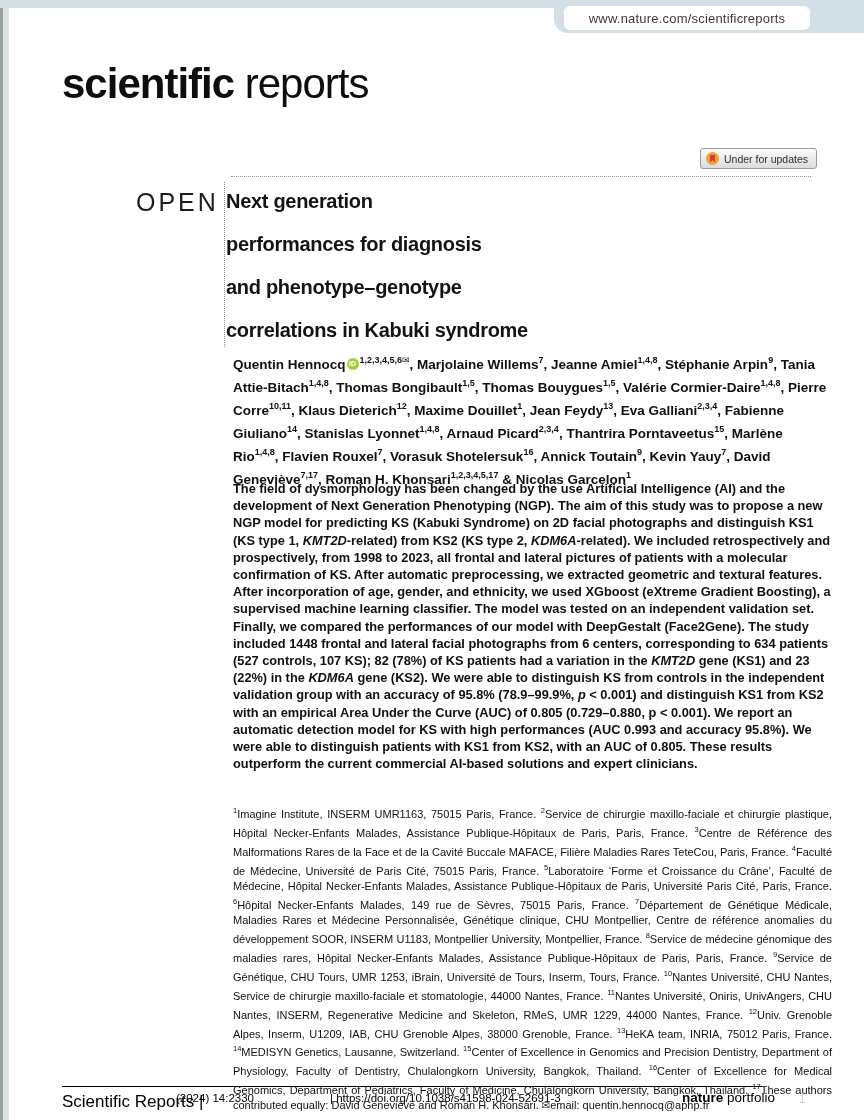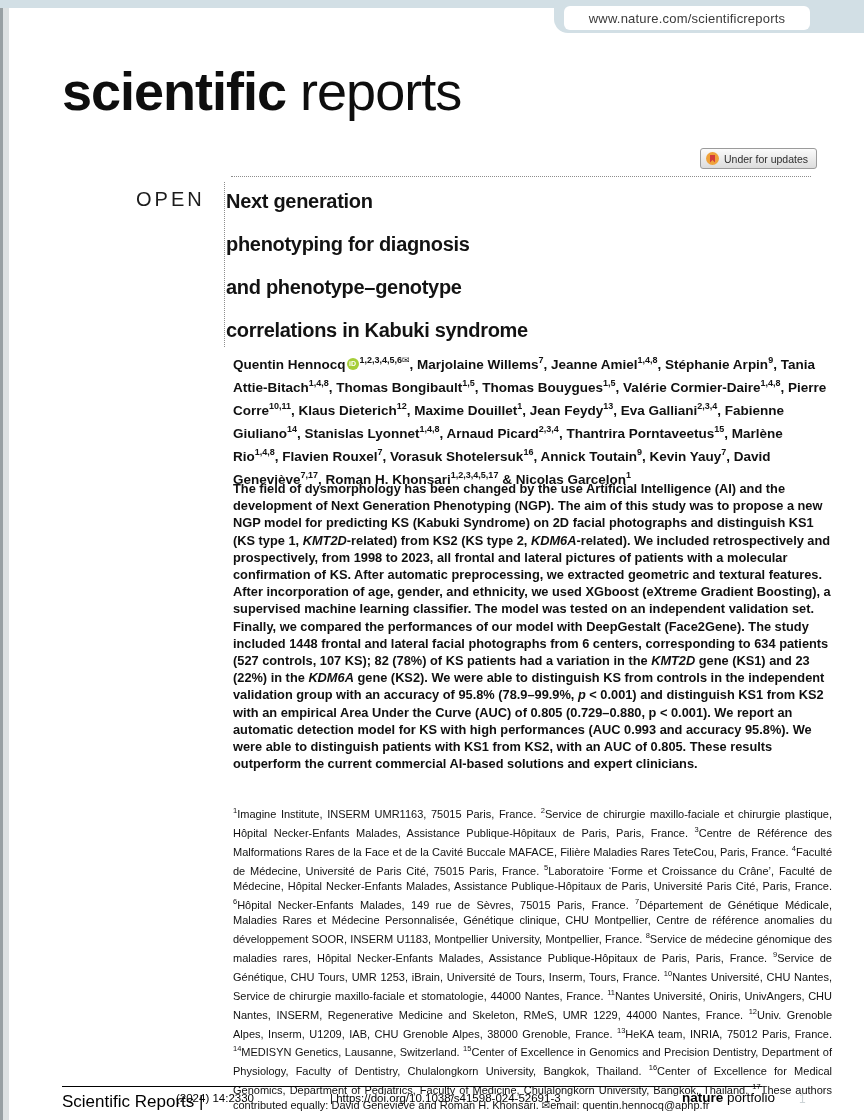--- a/index.html
+++ b/index.html
@@ -25,21 +25,21 @@
     text-align:center;
   }
   .url-pill {
     position:absolute; left:10px; top:6px; width:246px; height:24px;
     background:#ffffff; border-radius:6px;
     display:flex; align-items:center; justify-content:center;
     font-size:13px; color:#3a3a3a; letter-spacing:.2px;
   }
 
   
-  .logo { position:absolute; left:62px; top:60px; font-size:54px; color:#0e0e0e; letter-spacing:-1px; }
+  .logo { position:absolute; left:62px; top:60px; font-size:42px; color:#0e0e0e; letter-spacing:-1px; }
   .logo .b { font-weight:700; }
   .logo .l { font-weight:400; }
 
   
   .badge {
     position:absolute; left:700px; top:148px; height:21px;
     display:flex; align-items:center; gap:5px; padding:0 8px 0 5px;
     border:1px solid #9b9b9b; border-radius:3px;
     background:linear-gradient(#fbfbfb,#dcdcdc);
     font-size:10.5px; color:#2e2e2e; cursor:pointer;
@@ -52,21 +52,21 @@
   .badge-ico span {
     display:block; width:5px; height:8px;
     background:var(--badge-mark,#d23c3c);
     clip-path:polygon(0 0,100% 0,100% 100%,50% 68%,0 100%);
   }
 
   
   .rule-dotted-h { position:absolute; left:231px; top:176px; width:580px; border-top:1px dotted #8d8d8d; }
   .rule-dotted-v { position:absolute; left:224px; top:182px; height:165px; border-left:1px dotted #8d8d8d; }
 
-  .open-label { position:absolute; left:136px; top:188px; font-size:20px; letter-spacing:3px; color:#1c1c1c; }
+  .open-label { position:absolute; left:136px; top:188px; font-size:25px; letter-spacing:3px; color:#1c1c1c; }
 
   .title {
     position:absolute; left:226px; top:180px; width:575px;
     font-size:20px; font-weight:700; line-height:43px;
     color:#131313; letter-spacing:-.3px;
   }
 
   .authors {
     position:absolute; left:233px; top:351px; width:597px;
     font-size:13.5px; font-weight:700; line-height:19.6px; color:#101010;
@@ -125,21 +125,21 @@
   <span>Under for updates</span>
 </div>
 
 <div class="rule-dotted-h"></div>
 <div class="rule-dotted-v"></div>
 
 <div class="open-label">OPEN</div>
 
 <h1 class="title">
   <div>Next generation</div>
-  <div>phenotyping for diagnosis</div>
+  <div>performances for diagnosis</div>
   <div>and phenotype–genotype</div>
   <div>correlations in Kabuki syndrome</div>
 </h1>
 
 <p class="authors">Quentin Hennocq<span class="tok-orcid">iD</span><sup>1,2,3,4,5,6</sup><sup class="tok-env-sup">✉</sup>, Marjolaine Willems<sup>7</sup>, Jeanne Amiel<sup>1,4,8</sup>, Stéphanie Arpin<sup>9</sup>, Tania Attie-Bitach<sup>1,4,8</sup>, Thomas Bongibault<sup>1,5</sup>, Thomas Bouygues<sup>1,5</sup>, Valérie Cormier-Daire<sup>1,4,8</sup>, Pierre Corre<sup>10,11</sup>, Klaus Dieterich<sup>12</sup>, Maxime Douillet<sup>1</sup>, Jean Feydy<sup>13</sup>, Eva Galliani<sup>2,3,4</sup>, Fabienne Giuliano<sup>14</sup>, Stanislas Lyonnet<sup>1,4,8</sup>, Arnaud Picard<sup>2,3,4</sup>, Thantrira Porntaveetus<sup>15</sup>, Marlène Rio<sup>1,4,8</sup>, Flavien Rouxel<sup>7</sup>, Vorasuk Shotelersuk<sup>16</sup>, Annick Toutain<sup>9</sup>, Kevin Yauy<sup>7</sup>, David Geneviève<sup>7,17</sup>, Roman H. Khonsari<sup>1,2,3,4,5,17</sup> &amp; Nicolas Garcelon<sup>1</sup></p>
 
 <p class="abstract">The field of dysmorphology has been changed by the use Artificial Intelligence (AI) and the development of Next Generation Phenotyping (NGP). The aim of this study was to propose a new NGP model for predicting KS (Kabuki Syndrome) on 2D facial photographs and distinguish KS1 (KS type 1, <i>KMT2D</i>-related) from KS2 (KS type 2, <i>KDM6A</i>-related). We included retrospectively and prospectively, from 1998 to 2023, all frontal and lateral pictures of patients with a molecular confirmation of KS. After automatic preprocessing, we extracted geometric and textural features. After incorporation of age, gender, and ethnicity, we used XGboost (eXtreme Gradient Boosting), a supervised machine learning classifier. The model was tested on an independent validation set. Finally, we compared the performances of our model with DeepGestalt (Face2Gene). The study included 1448 frontal and lateral facial photographs from 6 centers, corresponding to 634 patients (527 controls, 107 KS); 82 (78%) of KS patients had a variation in the <i>KMT2D</i> gene (KS1) and 23 (22%) in the <i>KDM6A</i> gene (KS2). We were able to distinguish KS from controls in the independent validation group with an accuracy of 95.8% (78.9–99.9%, <i>p</i> &lt; 0.001) and distinguish KS1 from KS2 with an empirical Area Under the Curve (AUC) of 0.805 (0.729–0.880, p &lt; 0.001). We report an automatic detection model for KS with high performances (AUC 0.993 and accuracy 95.8%). We were able to distinguish patients with KS1 from KS2, with an AUC of 0.805. These results outperform the current commercial AI-based solutions and expert clinicians.</p>
 
 <p class="affiliations"><sup>1</sup>Imagine Institute, INSERM UMR1163, 75015 Paris, France. <sup>2</sup>Service de chirurgie maxillo-faciale et chirurgie plastique, Hôpital Necker-Enfants Malades, Assistance Publique-Hôpitaux de Paris, Paris, France. <sup>3</sup>Centre de Référence des Malformations Rares de la Face et de la Cavité Buccale MAFACE, Filière Maladies Rares TeteCou, Paris, France. <sup>4</sup>Faculté de Médecine, Université de Paris Cité, 75015 Paris, France. <sup>5</sup>Laboratoire ‘Forme et Croissance du Crâne’, Faculté de Médecine, Hôpital Necker-Enfants Malades, Assistance Publique-Hôpitaux de Paris, Université Paris Cité, Paris, France. <sup>6</sup>Hôpital Necker-Enfants Malades, 149 rue de Sèvres, 75015 Paris, France. <sup>7</sup>Département de Génétique Médicale, Maladies Rares et Médecine Personnalisée, Génétique clinique, CHU Montpellier, Centre de référence anomalies du développement SOOR, INSERM U1183, Montpellier University, Montpellier, France. <sup>8</sup>Service de médecine génomique des maladies rares, Hôpital Necker-Enfants Malades, Assistance Publique-Hôpitaux de Paris, Paris, France. <sup>9</sup>Service de Génétique, CHU Tours, UMR 1253, iBrain, Université de Tours, Inserm, Tours, France. <sup>10</sup>Nantes Université, CHU Nantes, Service de chirurgie maxillo-faciale et stomatologie, 44000 Nantes, France. <sup>11</sup>Nantes Université, Oniris, UnivAngers, CHU Nantes, INSERM, Regenerative Medicine and Skeleton, RMeS, UMR 1229, 44000 Nantes, France. <sup>12</sup>Univ. Grenoble Alpes, Inserm, U1209, IAB, CHU Grenoble Alpes, 38000 Grenoble, France. <sup>13</sup>HeKA team, INRIA, 75012 Paris, France. <sup>14</sup>MEDISYN Genetics, Lausanne, Switzerland. <sup>15</sup>Center of Excellence in Genomics and Precision Dentistry, Department of Physiology, Faculty of Dentistry, Chulalongkorn University, Bangkok, Thailand. <sup>16</sup>Center of Excellence for Medical Genomics, Department of Pediatrics, Faculty of Medicine, Chulalongkorn University, Bangkok, Thailand. <sup>17</sup>These authors contributed equally: David Geneviève and Roman H. Khonsari. <span class="tok-env-inline">✉</span><span class="tok-email">email: quentin.hennocq@aphp.fr</span></p>
 

